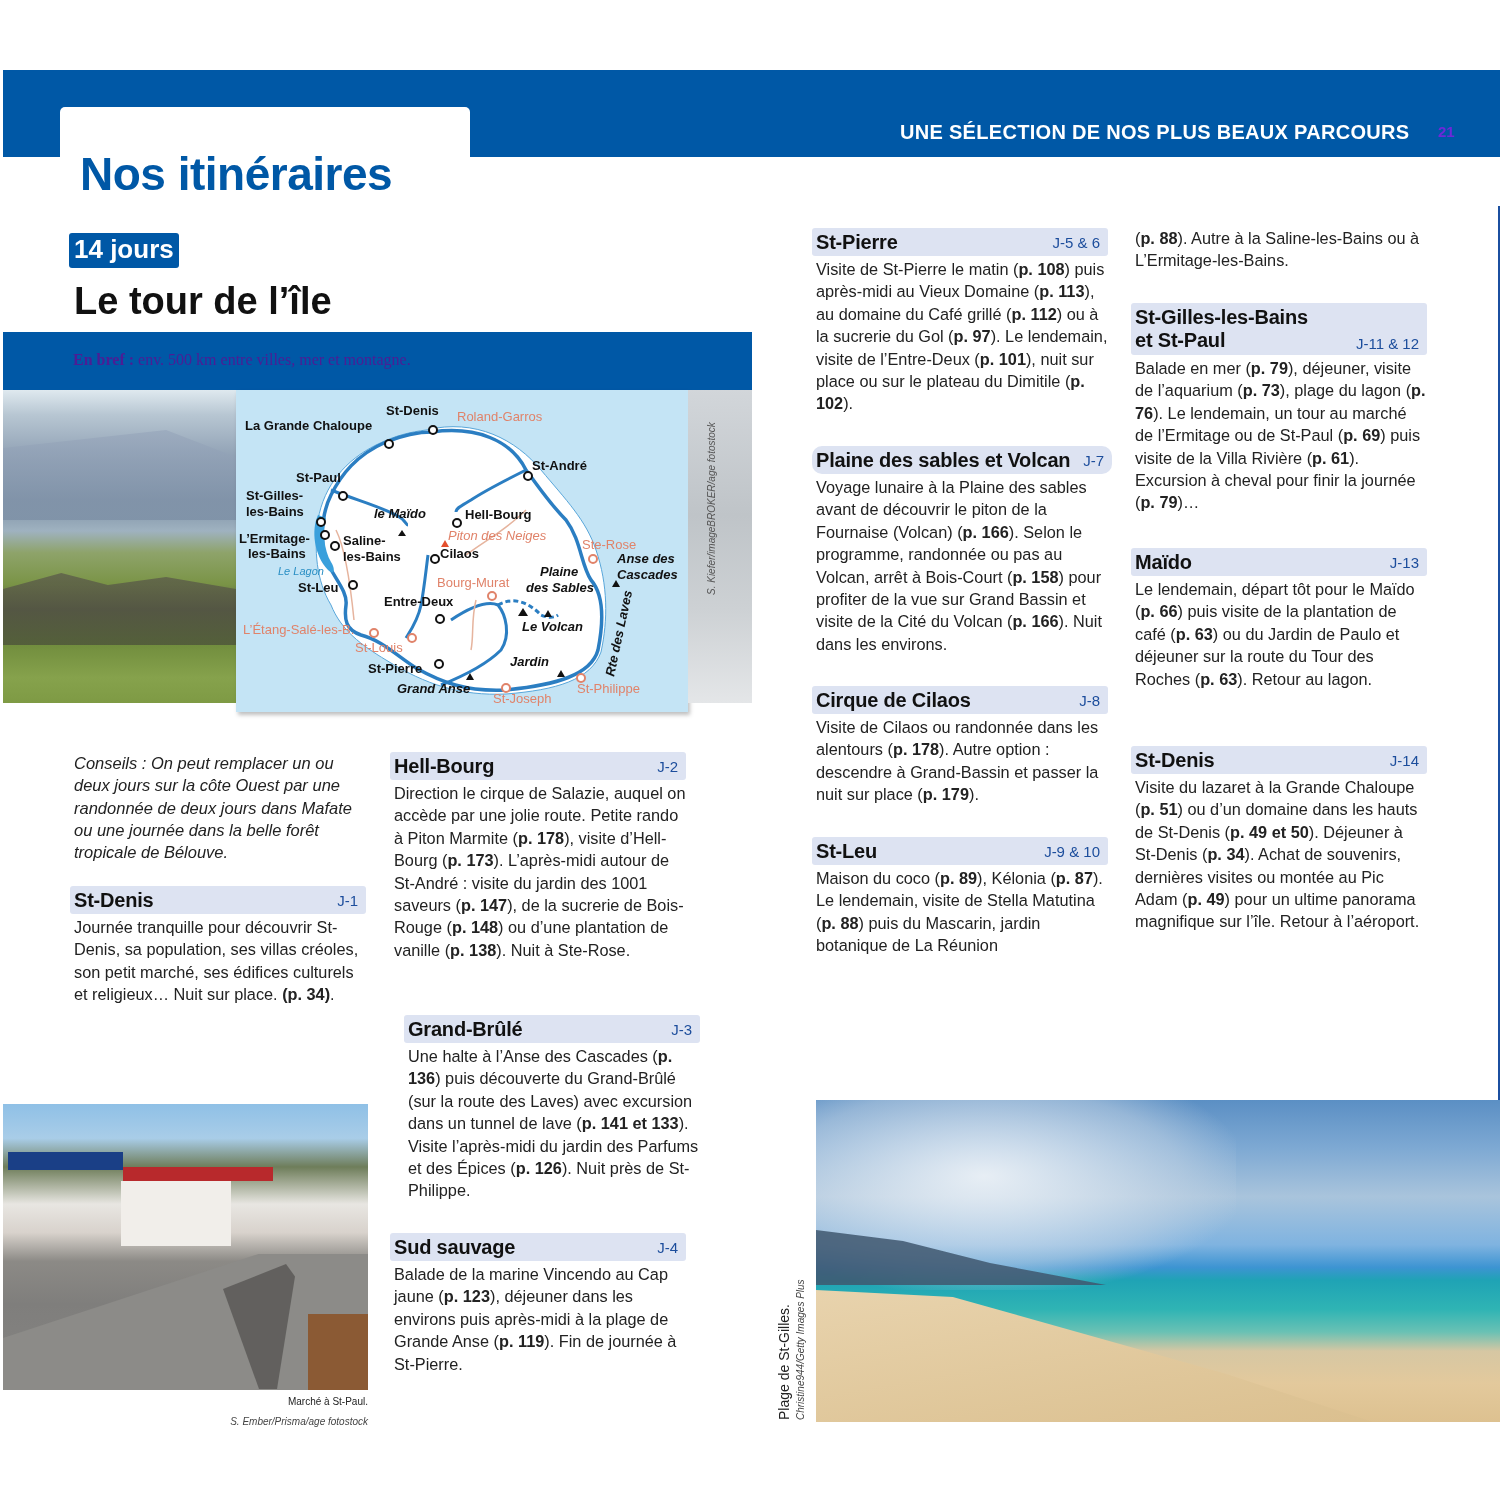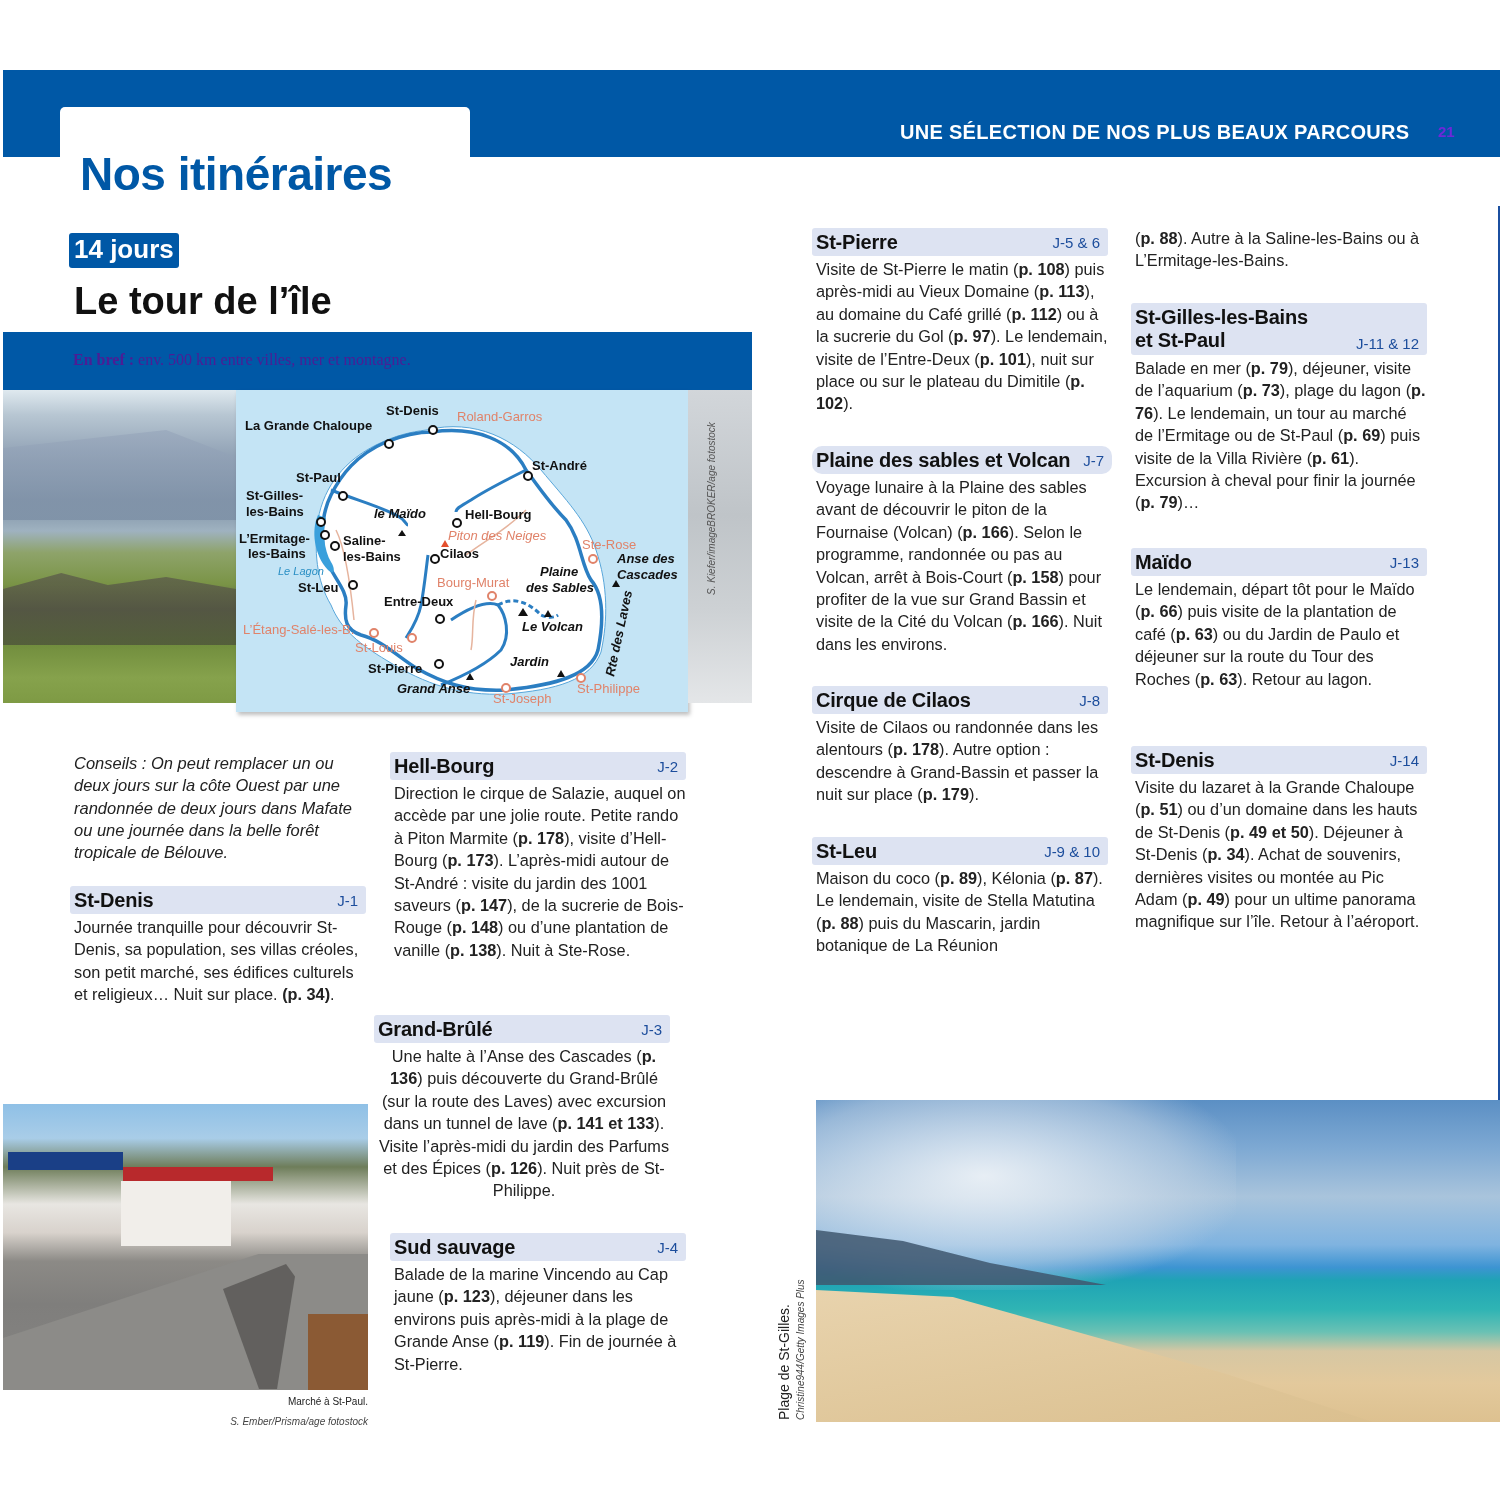--- a/index.html
+++ b/index.html
@@ -190,21 +190,21 @@
 </div>
 
 <div class="section" style="left:390px; top:752px;">
   <div class="section-head">
     <span class="section-name">Hell-Bourg</span>
     <span class="section-day">J-2</span>
   </div>
   <div class="section-body"><span>Direction le cirque de Salazie, auquel on accède par une jolie route. Petite rando à Piton Marmite (</span><b>p. 178</b><span>), visite d’Hell-Bourg (</span><b>p. 173</b><span>). L’après-midi autour de St-André : visite du jardin des 1001 saveurs (</span><b>p. 147</b><span>), de la sucrerie de Bois-Rouge (</span><b>p. 148</b><span>) ou d’une plantation de vanille (</span><b>p. 138</b><span>). Nuit à Ste-Rose.</span></div>
 </div>
 
-<div class="section" style="left:374px; top:1015px;text-align:center;">
+<div class="section" style="left:404px; top:1015px;">
   <div class="section-head">
     <span class="section-name">Grand-Brûlé</span>
     <span class="section-day">J-3</span>
   </div>
   <div class="section-body"><span>Une halte à l’Anse des Cascades (</span><b>p. 136</b><span>) puis découverte du Grand-Brûlé (sur la route des Laves) avec excursion dans un tunnel de lave (</span><b>p. 141 et 133</b><span>). Visite l’après-midi du jardin des Parfums et des Épices (</span><b>p. 126</b><span>). Nuit près de St-Philippe.</span></div>
 </div>
 
 <div class="section" style="left:390px; top:1233px;">
   <div class="section-head">
     <span class="section-name">Sud sauvage</span>

